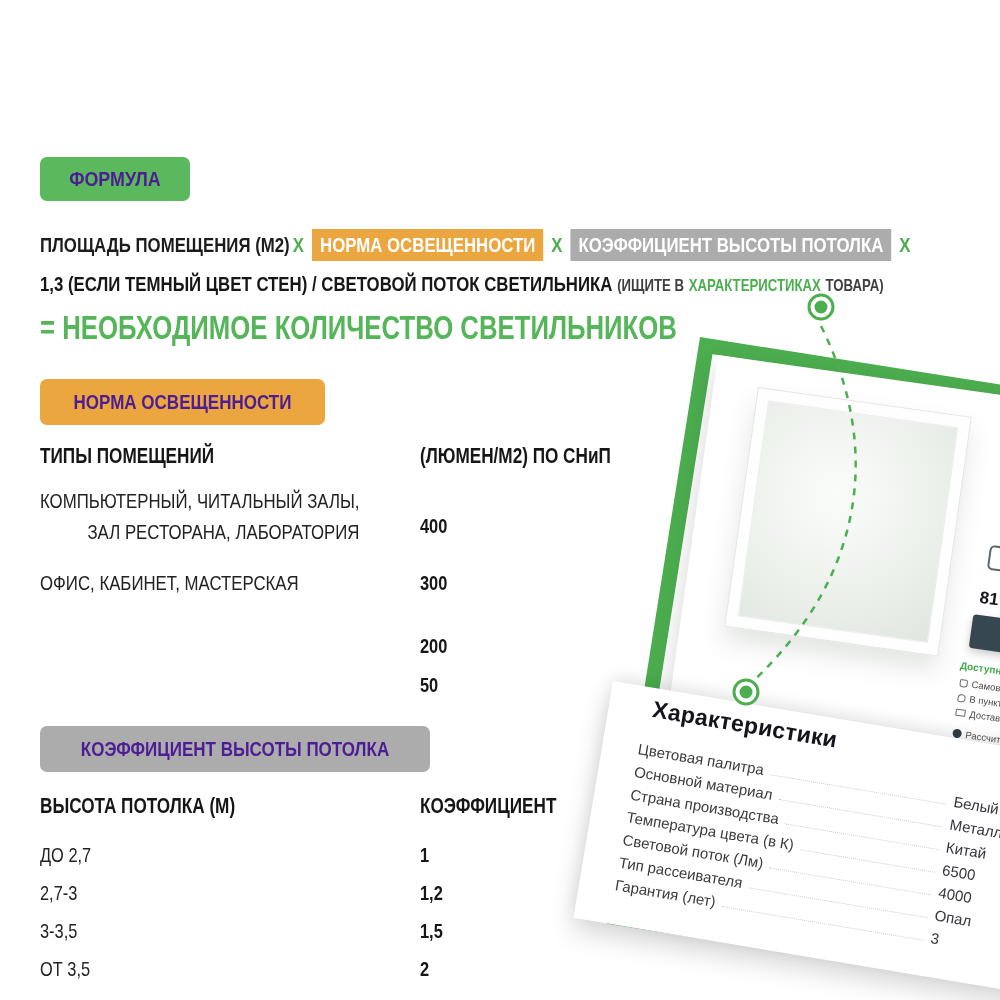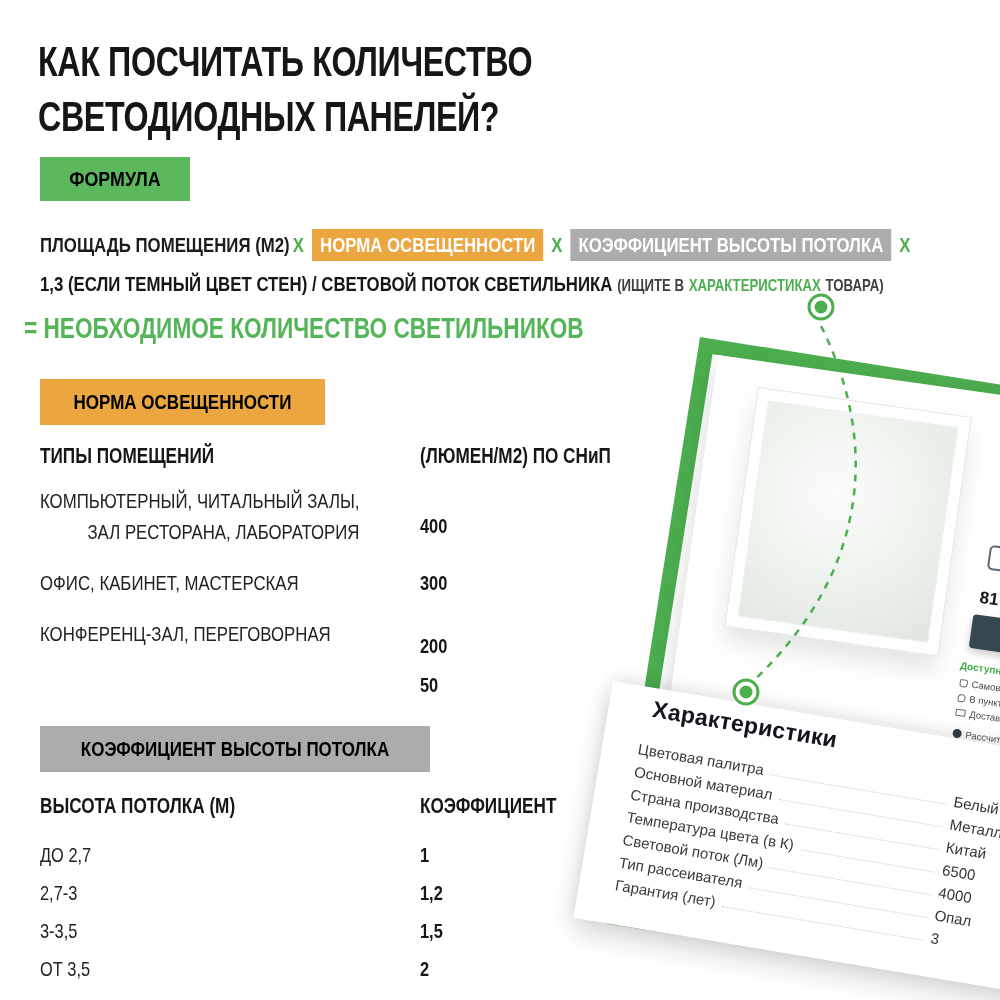--- a/index.html
+++ b/index.html
@@ -6,34 +6,34 @@
   .stage{position:relative;width:1000px;height:1000px;overflow:hidden;background:#ffffff;
          font-family:"Liberation Sans","DejaVu Sans",sans-serif;color:#1c1c1c;}
   .abs{position:absolute;}
   
   .cx{display:inline-block;transform:scaleX(.78);transform-origin:0 0;white-space:nowrap;}
   .cx75{display:inline-block;transform:scaleX(.75);transform-origin:0 0;white-space:nowrap;}
   .cxc{display:block;transform:scaleX(.85);transform-origin:50% 50%;text-align:center;white-space:nowrap;}
   
   .title{left:38px;top:34px;font-size:43px;line-height:55px;font-weight:800;color:#161616;letter-spacing:-.5px;}
   
-  .badge{color:#000000;font-weight:700;}
+  .badge{color:#4c1d95;font-weight:700;border-radius:7px;}
   .badge1{left:40px;top:157px;width:150px;height:44px;background:#5cb85c;font-size:21px;line-height:44px;}
   .badge2{left:40px;top:379px;width:285px;height:46px;background:#eba63f;font-size:20px;line-height:46px;}
   .badge3{left:40px;top:726px;width:390px;height:46px;background:#acacac;font-size:20px;line-height:46px;}
   
   .fline1{left:40px;top:228px;font-size:21px;font-weight:800;line-height:33px;}
   .chip{display:inline-block;padding:0 10px;margin:0 6px;color:#fff;line-height:32px;}
   .chip-o{background:#eba63f;}
   .chip-g{background:#acacac;}
   .xsign{color:#4cae4f;font-weight:800;margin:0 4px;}
   .fline2{left:40px;top:269px;font-size:21px;font-weight:800;line-height:30px;color:#161616;}
   .fnote{font-size:16.5px;font-weight:700;color:#3f3f3f;}
   .fnote-hl{color:#4cae4f;}
-  .fresult{left:24px;top:310px;font-size:29px;font-weight:800;color:#55b559;line-height:36px;}
+  .fresult{left:40px;top:310px;font-size:33px;font-weight:800;color:#55b559;line-height:36px;}
   
   .th{font-size:22px;font-weight:800;color:#161616;}
   .tl{font-size:21px;font-weight:400;color:#222;}
   .tl2{line-height:31px;}
   .tv{font-size:21px;font-weight:800;color:#161616;}
   
   .green-frame{left:700px;top:337px;width:340px;height:545px;border:15px solid #4cae4f;border-bottom-width:34px;
                transform:rotate(9deg);transform-origin:0 0;}
   
   .product-card{left:718px;top:355px;width:372px;height:552px;background:#fff;
@@ -65,24 +65,20 @@
   .clabel{color:#3a3a3a;white-space:nowrap;}
   .cleader{flex:1;border-bottom:1px dotted #c9cdd1;margin:0 7px 4px 7px;min-width:10px;}
   .cvalue{width:98px;color:#33353a;white-space:nowrap;}
   svg.overlay{position:absolute;left:0;top:0;z-index:10;pointer-events:none;}
 </style>
 </head>
 <body>
 
 <div class="stage">
 
-  <div class="abs title">
-    <span class="cx75"><span>КАК ПОСЧИТАТЬ КОЛИЧЕСТВО</span><br>
-    <span>СВЕТОДИОДНЫХ ПАНЕЛЕЙ?</span></span>
-  </div>
 
   <div class="abs badge badge1">
     <span class="cxc">ФОРМУЛА</span>
   </div>
 
   <div class="abs fline1">
     <span class="cx" style="transform:scaleX(.8);">
       <span>ПЛОЩАДЬ ПОМЕЩЕНИЯ (М2)</span><span class="xsign">Х</span><span class="chip chip-o">НОРМА ОСВЕЩЕННОСТИ</span><span class="xsign">Х</span><span class="chip chip-g">КОЭФФИЦИЕНТ ВЫСОТЫ ПОТОЛКА</span><span class="xsign">Х</span>
     </span>
   </div>
@@ -117,23 +113,20 @@
     <span class="cx">400</span>
   </div>
 
   <div class="abs tl" style="left:40px;top:571px;text-align:right;">
     <span class="cx" style="transform:scaleX(.8);">ОФИС, КАБИНЕТ, МАСТЕРСКАЯ</span>
   </div>
   <div class="abs tv" style="left:420px;top:571px;">
     <span class="cx">300</span>
   </div>
 
-  <div class="abs tl" style="left:40px;top:622px;">
-    <span class="cx" style="transform:scaleX(.8);">КОНФЕРЕНЦ-ЗАЛ, ПЕРЕГОВОРНАЯ</span>
-  </div>
   <div class="abs tv" style="left:420px;top:622px;margin-top:12px;">
     <span class="cx">200</span>
   </div>
 
   <div class="abs tv" style="left:420px;top:673px;">
     <span class="cx">50</span>
   </div>
 
   <div class="abs badge badge3">
     <span class="cxc">КОЭФФИЦИЕНТ ВЫСОТЫ ПОТОЛКА</span>

